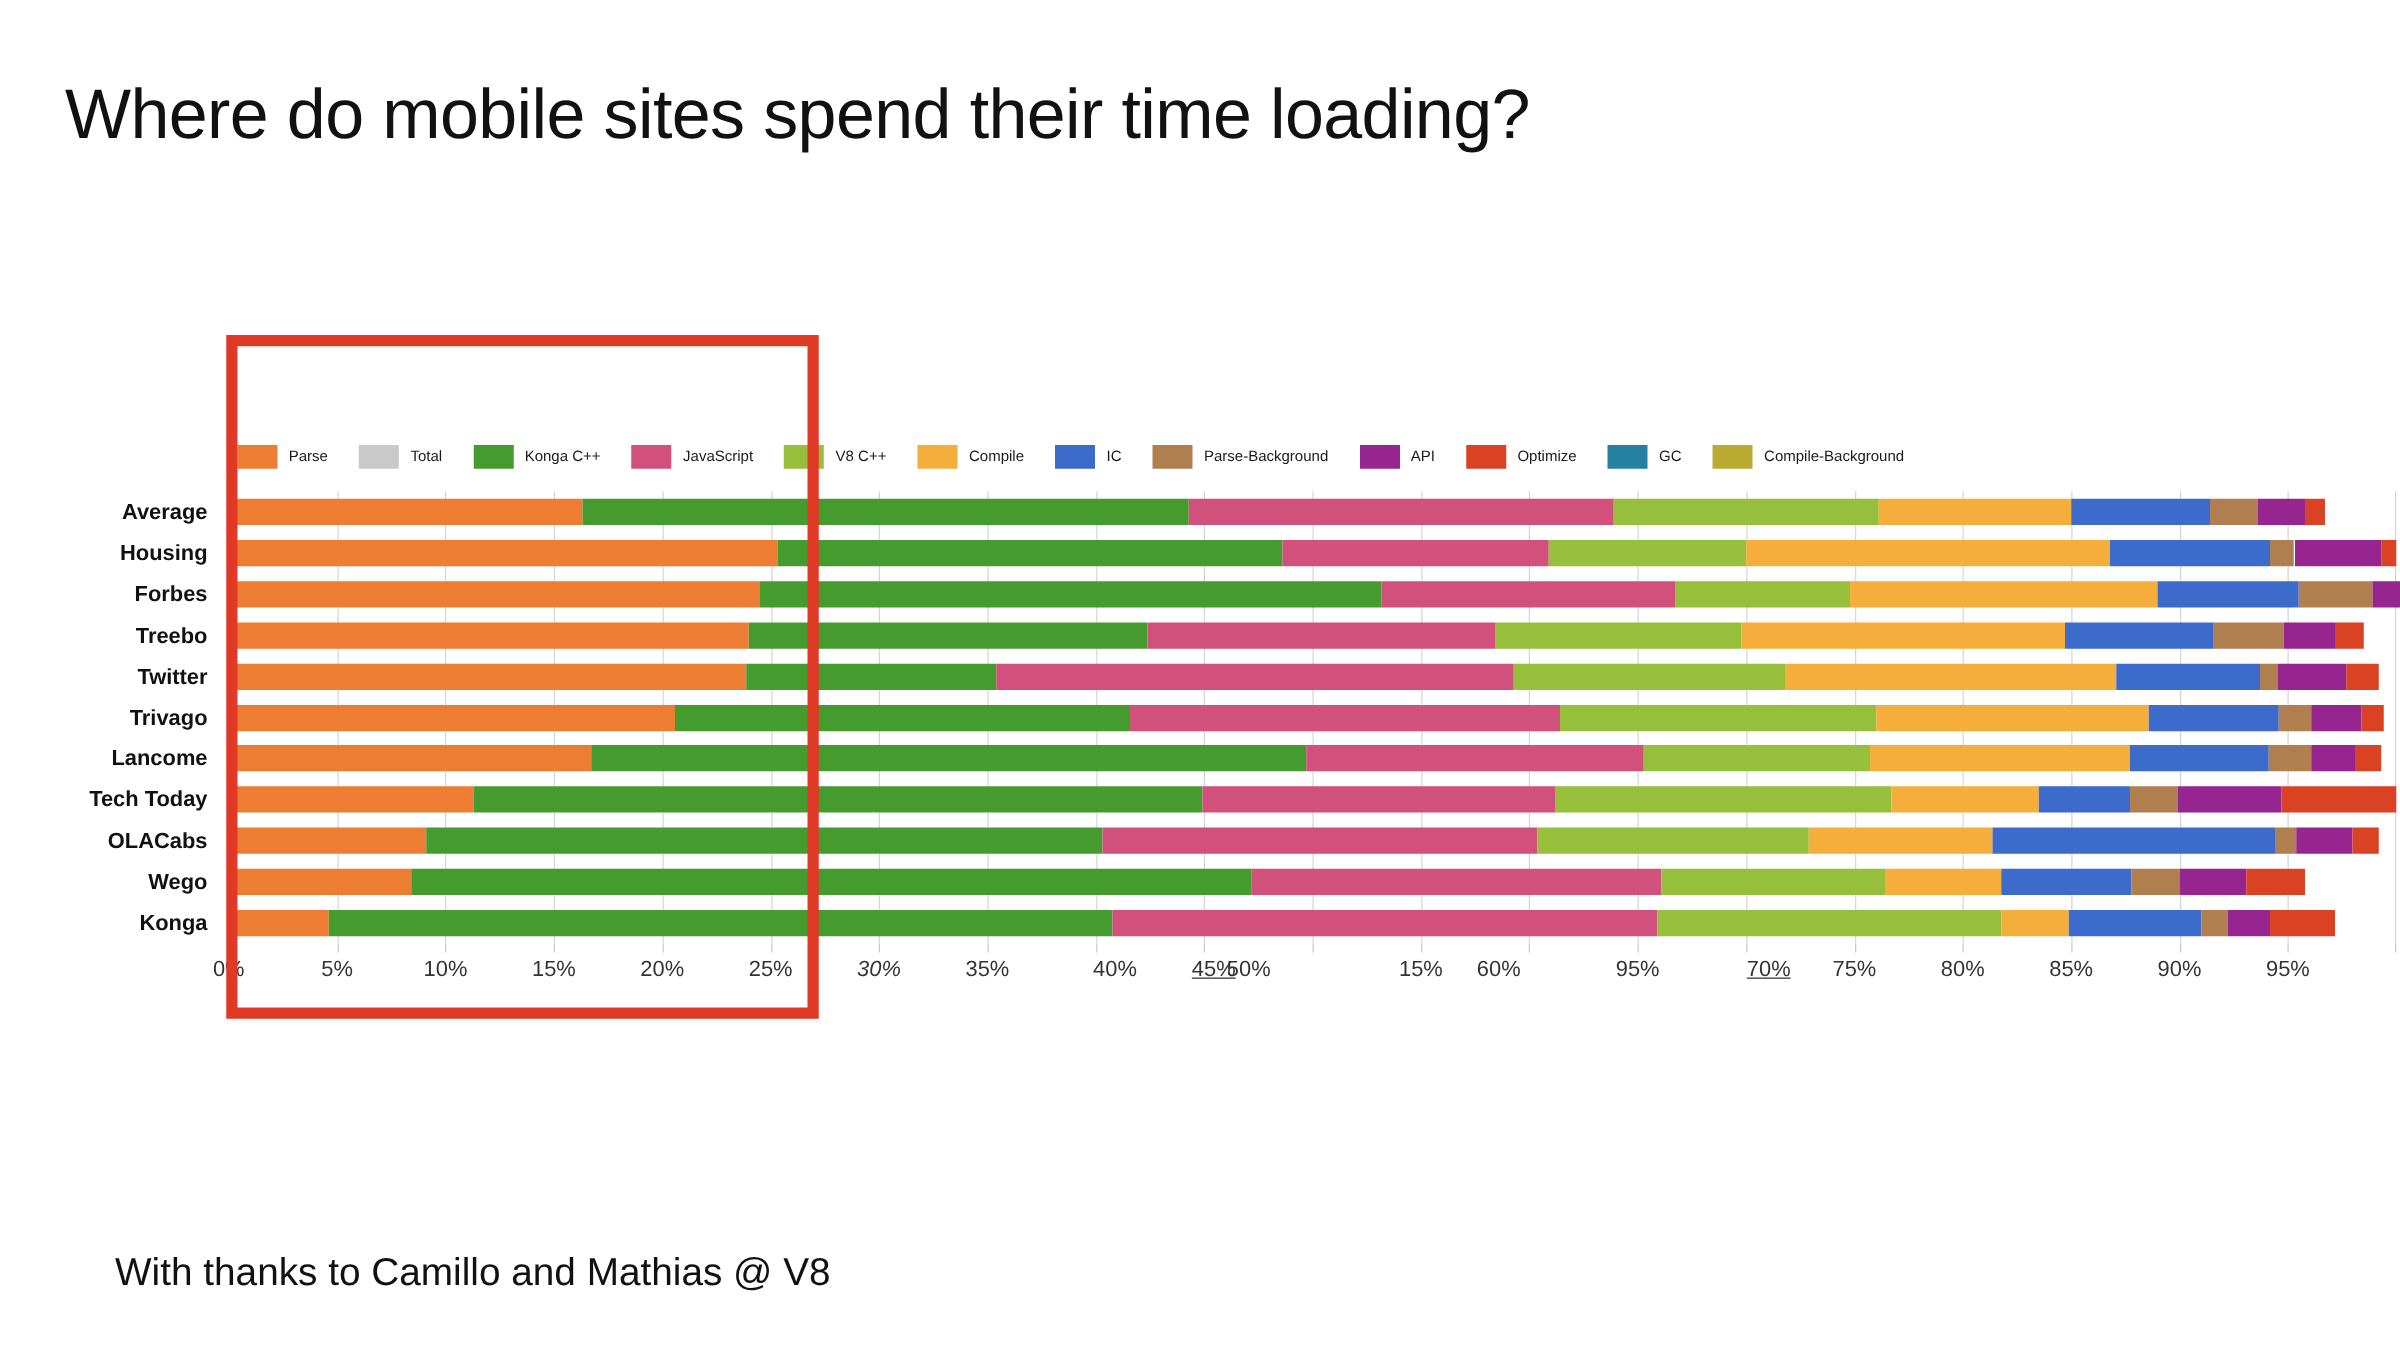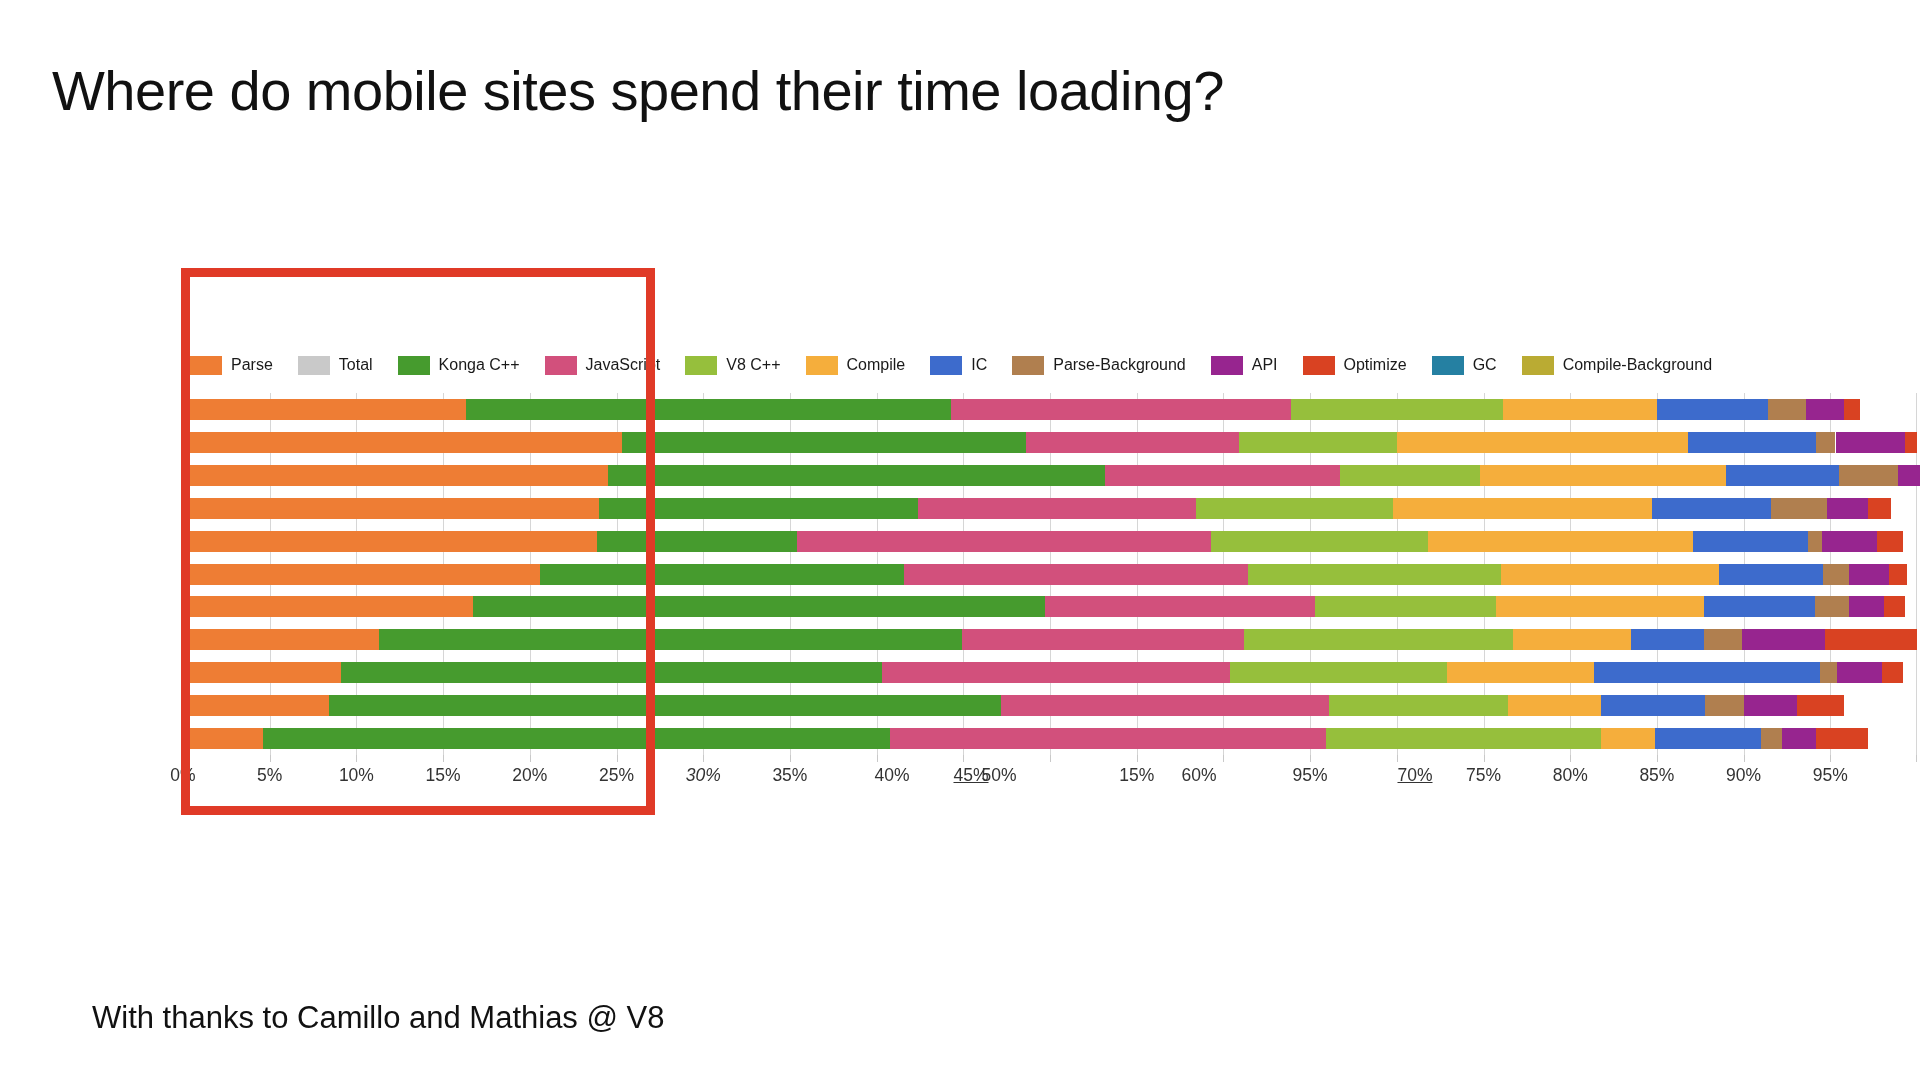--- a/index.html
+++ b/index.html
@@ -76,21 +76,21 @@
     align-items: center;
     margin-right: 25px;
   }
   .legend-swatch {
     width: 32px;
     height: 19px;
     flex: none;
   }
   .legend-label {
     margin-left: 9px;
-    font-size: 16px;
+    font-size: 12px;
     color: #1a1a1a;
     font-weight: 400;
   }
 
   
   #plot-area {
     position: absolute;
     left: 183px;
     top: 138px;
     width: 1734px;
@@ -223,20 +223,33 @@
       <div class="legend-item">
         <span class="legend-swatch" style="background: rgb(37, 128, 162);"></span>
         <span class="legend-label">GC</span>
       </div>
       <div class="legend-item">
         <span class="legend-swatch" style="background: rgb(186, 171, 51);"></span>
         <span class="legend-label">Compile-Background</span>
       </div>
     </div>
 
+  <div id="y-axis">
+      <div class="y-tick-label" style="top: 5.95455px;">Average</div>
+      <div class="y-tick-label" style="top: 38.8636px;">Housing</div>
+      <div class="y-tick-label" style="top: 71.7727px;">Forbes</div>
+      <div class="y-tick-label" style="top: 104.682px;">Treebo</div>
+      <div class="y-tick-label" style="top: 137.591px;">Twitter</div>
+      <div class="y-tick-label" style="top: 170.5px;">Trivago</div>
+      <div class="y-tick-label" style="top: 203.409px;">Lancome</div>
+      <div class="y-tick-label" style="top: 236.318px;">Tech Today</div>
+      <div class="y-tick-label" style="top: 269.227px;">OLACabs</div>
+      <div class="y-tick-label" style="top: 302.136px;">Wego</div>
+      <div class="y-tick-label" style="top: 335.045px;">Konga</div>
+    </div>
 
   <div id="plot-area">
     <div id="gridlines">
         <div class="gridline" style="left: 0px;"></div>
         <div class="gridline" style="left: 86.7px;"></div>
         <div class="gridline" style="left: 173.4px;"></div>
         <div class="gridline" style="left: 260.1px;"></div>
         <div class="gridline" style="left: 346.8px;"></div>
         <div class="gridline" style="left: 433.5px;"></div>
         <div class="gridline" style="left: 520.2px;"></div>

